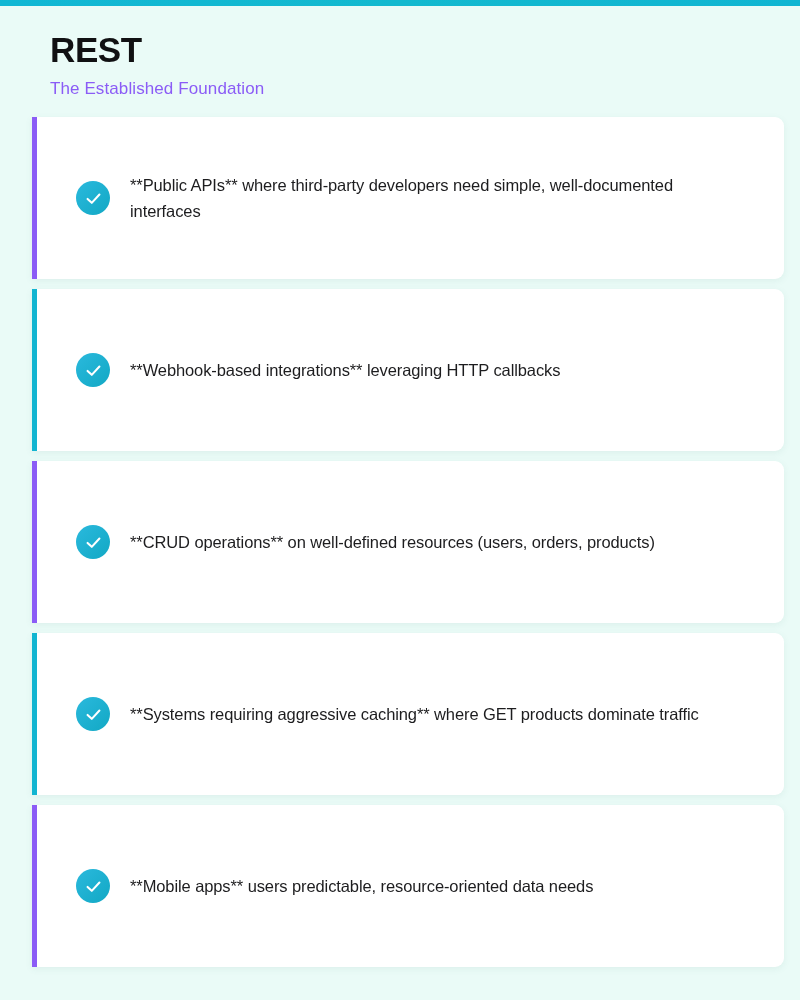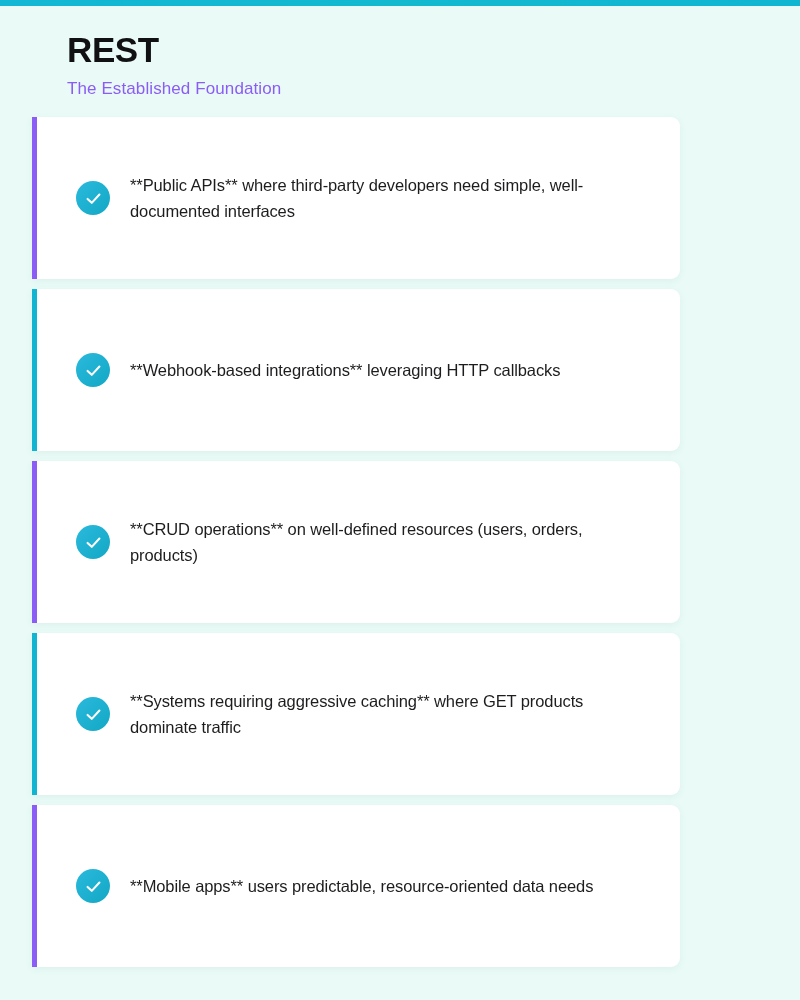--- a/index.html
+++ b/index.html
@@ -20,21 +20,21 @@
   .top-bar {
     position: absolute;
     top: 0; left: 0;
     width: 800px;
     height: 6px;
     background: linear-gradient(90deg, #11b7d4 0%, #13b9cf 50%, #10b5d2 100%);
   }
 
   
   .header {
-    padding: 28px 0 0 67px;
+    padding: 28px 0 0 50px;
   }
 
   .page-title {
     font-size: 35px;
     font-weight: bold;
     color: #111113;
     letter-spacing: -0.4px;
     line-height: 44px;
   }
 
@@ -45,21 +45,21 @@
     line-height: 24px;
     margin-top: 5px;
     letter-spacing: 0.1px;
   }
 
   
   .card-list {
     position: absolute;
     top: 117px;
     left: 32px;
-    width: 648px;
+    width: 752px;
   }
 
   .card {
     position: relative;
     background: #ffffff;
     border-radius: 0 9px 9px 0;
     box-shadow: 0 2px 7px rgba(80, 130, 125, 0.09);
     margin-bottom: 10px;
     display: flex;
     align-items: center;

